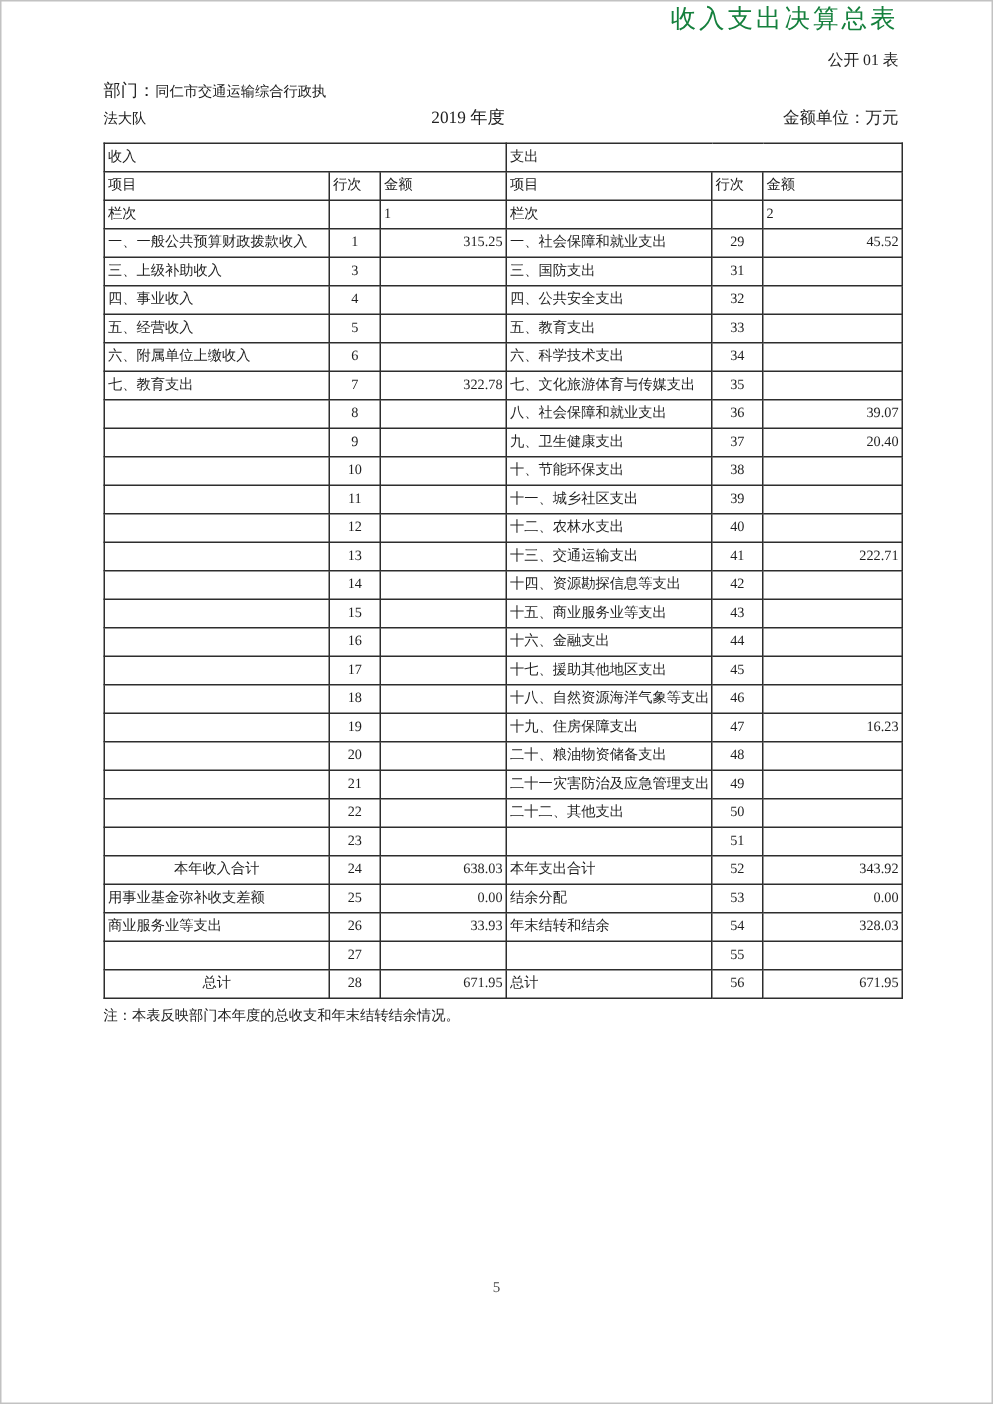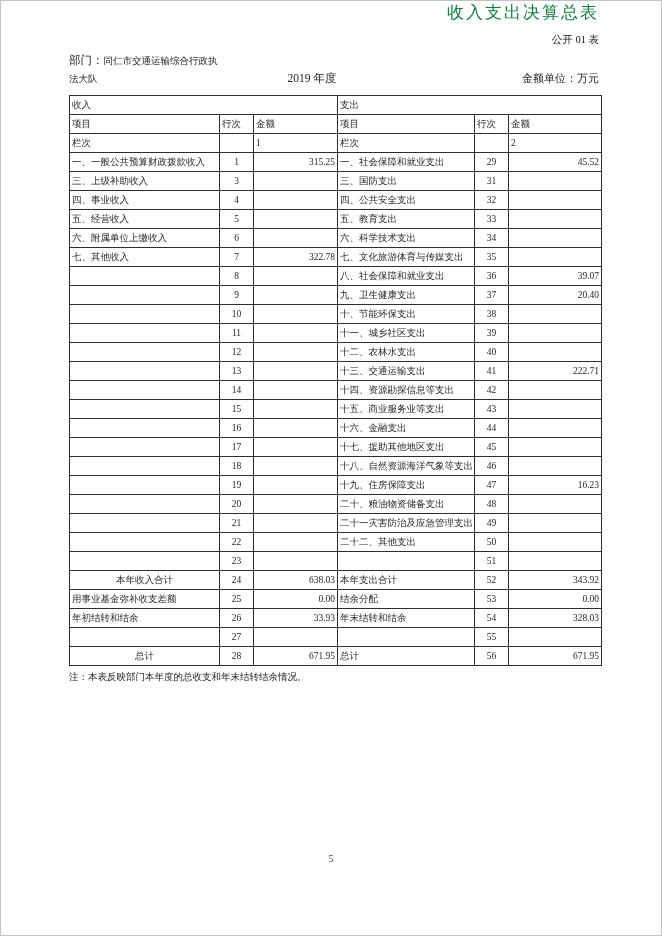--- a/index.html
+++ b/index.html
@@ -128,21 +128,21 @@
           </tr>
           <tr>
             <td class="lbl">六、附属单位上缴收入</td>
             <td class="ctr">6</td>
             <td class="num"></td>
             <td class="lbl">六、科学技术支出</td>
             <td class="ctr">34</td>
             <td class="num"></td>
           </tr>
           <tr>
-            <td class="lbl">七、其他收入</td>
+            <td class="lbl">七、教育支出</td>
             <td class="ctr">7</td>
             <td class="num">322.78</td>
             <td class="lbl">七、文化旅游体育与传媒支出</td>
             <td class="ctr">35</td>
             <td class="num"></td>
           </tr>
           <tr>
             <td class="lbl"></td>
             <td class="ctr">8</td>
             <td class="num"></td>
@@ -280,21 +280,21 @@
           </tr>
           <tr>
             <td class="lbl">用事业基金弥补收支差额</td>
             <td class="ctr">25</td>
             <td class="num">0.00</td>
             <td class="lbl">结余分配</td>
             <td class="ctr">53</td>
             <td class="num">0.00</td>
           </tr>
           <tr>
-            <td class="lbl">年初结转和结余</td>
+            <td class="lbl">商业服务业等支出</td>
             <td class="ctr">26</td>
             <td class="num">33.93</td>
             <td class="lbl">年末结转和结余</td>
             <td class="ctr">54</td>
             <td class="num">328.03</td>
           </tr>
           <tr>
             <td class="lbl"></td>
             <td class="ctr">27</td>
             <td class="num"></td>

